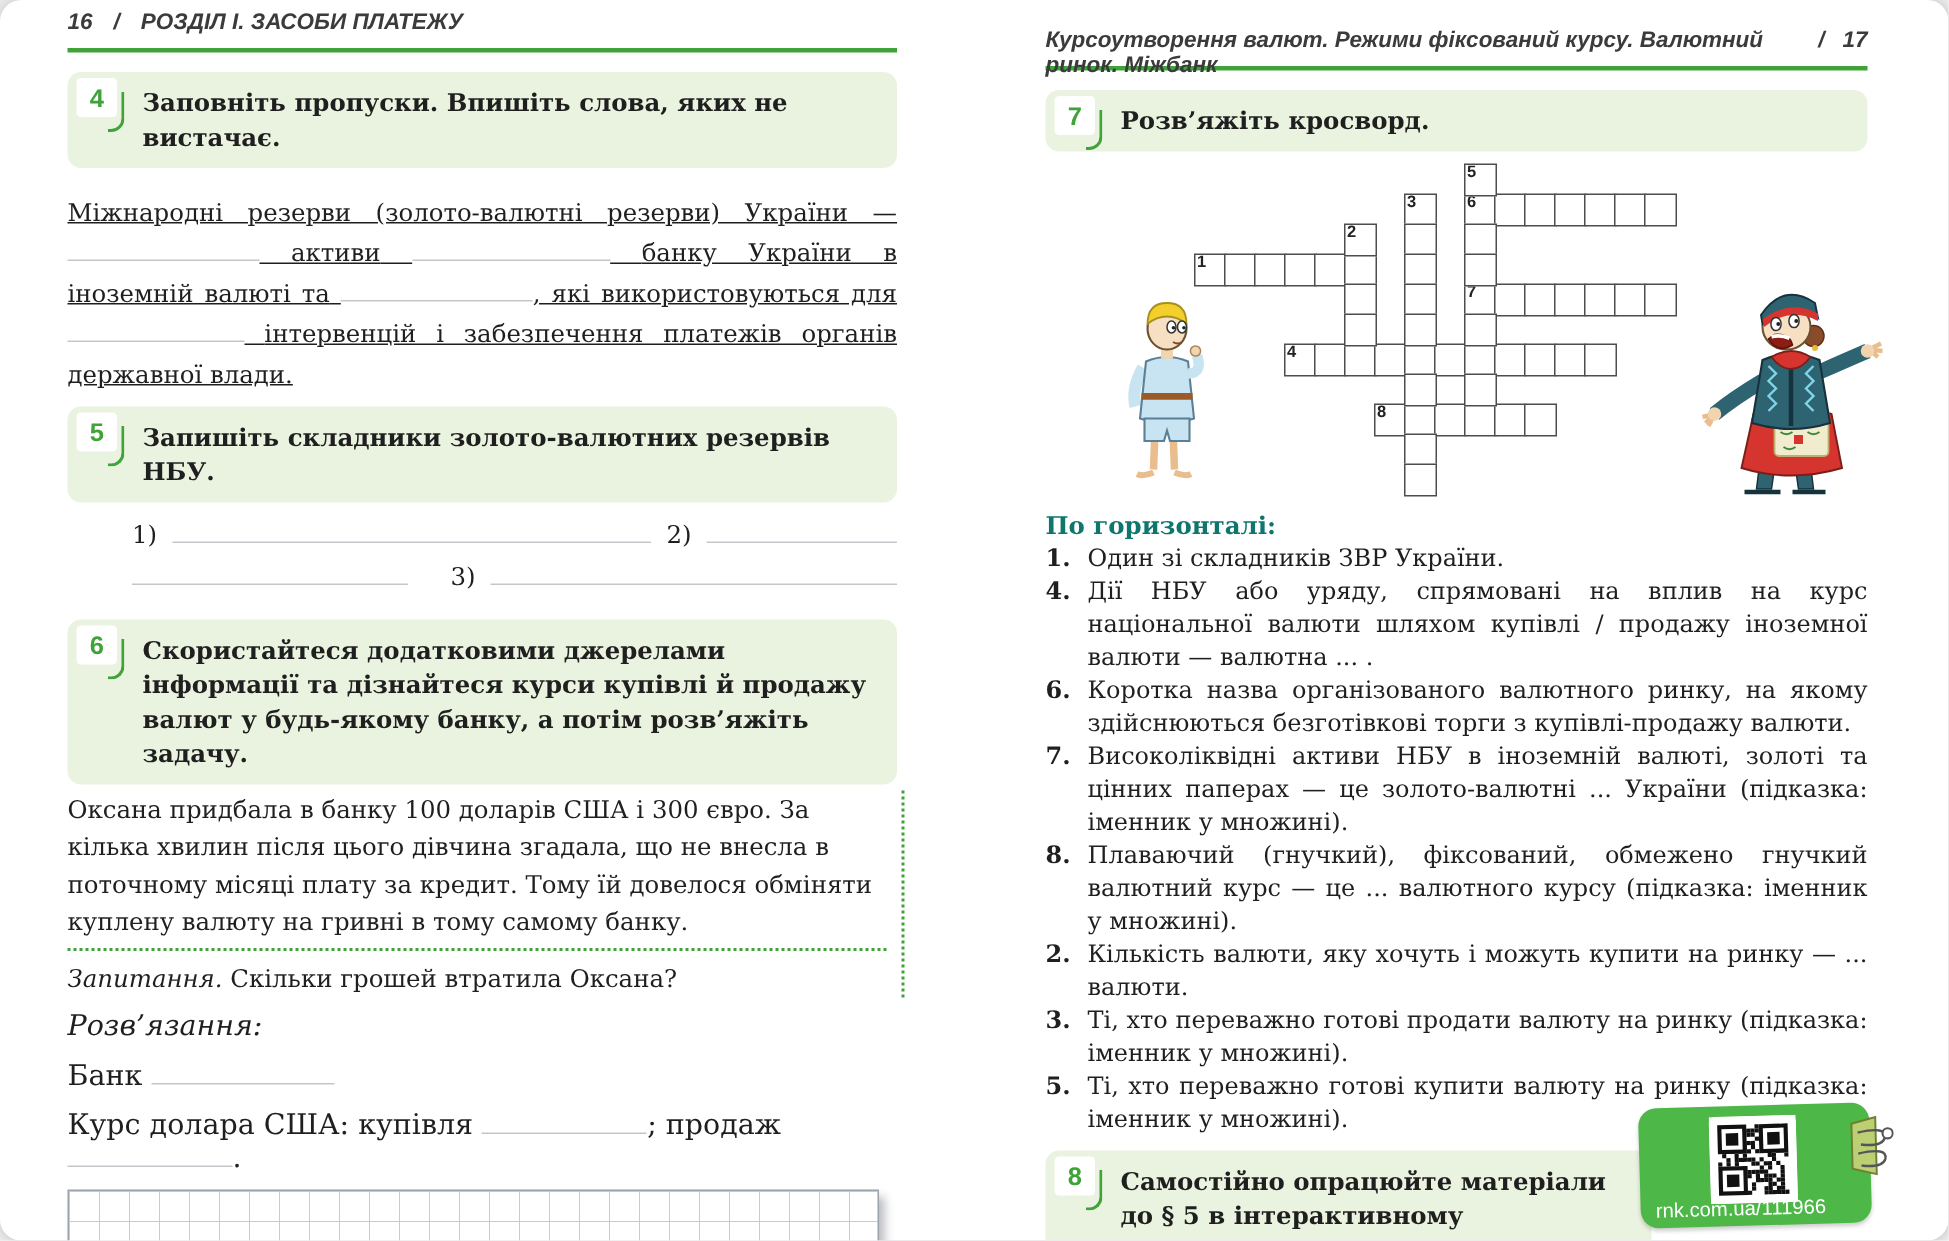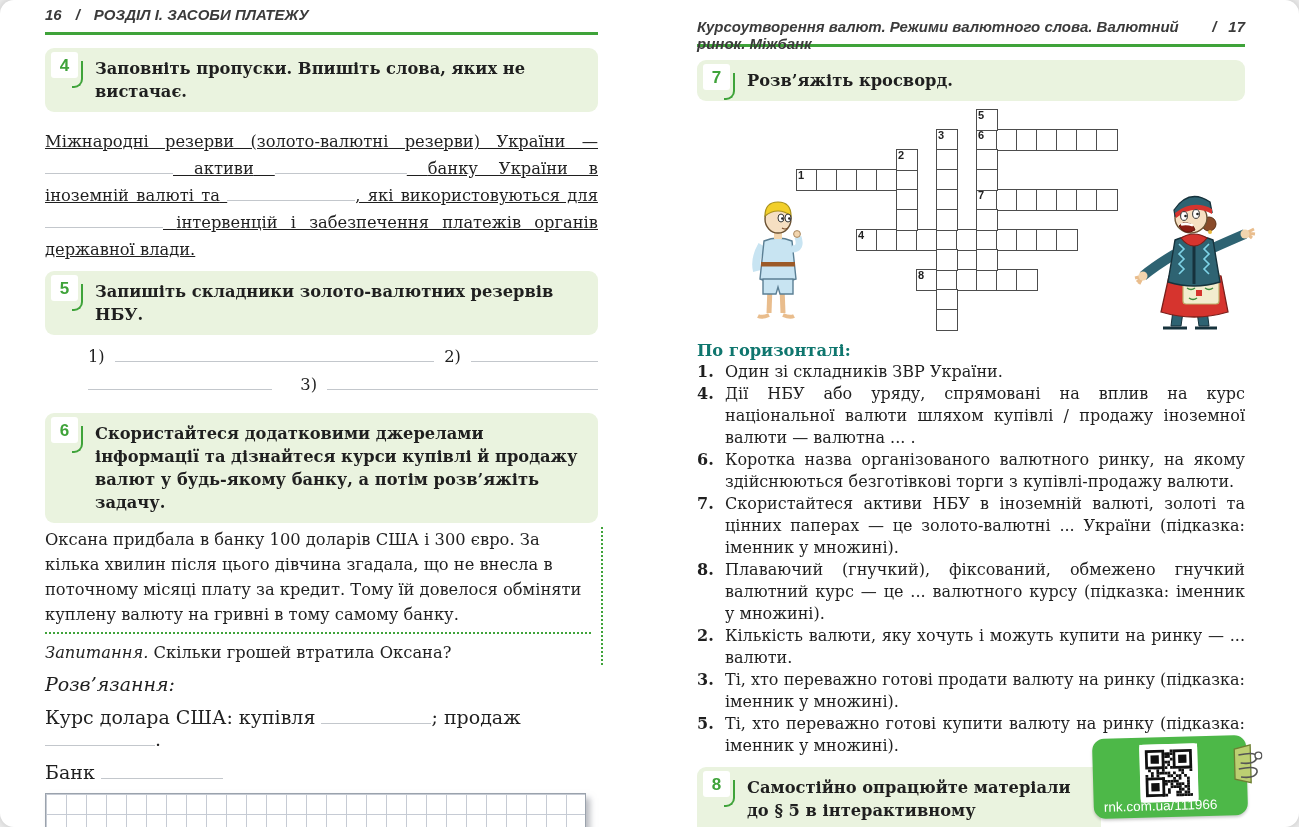--- a/index.html
+++ b/index.html
@@ -143,38 +143,38 @@
       <div class="dotline"></div>
       <p class="q-line">
         <span class="italic">Запитання.</span>
         <span>Скільки грошей втратила Оксана?</span>
       </p>
     </div>
 
     <p class="plain-line italic" style="margin-top:8px">Розв’язання:</p>
 
     <p class="plain-line">
+      <span>Банк</span>
+      <span class="blank" style="width:122px"></span>
+    </p>
+
+    <p class="plain-line">
       <span>Курс долара США: купівля</span>
       <span class="blank" style="width:110px"></span><span>; продаж</span>
       <span class="blank" style="width:110px"></span><span>.</span>
     </p>
 
-    <p class="plain-line">
-      <span>Банк</span>
-      <span class="blank" style="width:122px"></span>
-    </p>
-
 
     <div class="grid-paper"></div>
 
   </div>
 
   <div class="page page-right">
     <div class="running-head right">
-      <span>Курсоутворення валют. Режими валютного слова. Валютний ринок. Міжбанк</span>
+      <span>Курсоутворення валют. Режими фіксований курсу. Валютний ринок. Міжбанк</span>
       <span>/</span>
       <span>17</span>
     </div>
     <div class="green-rule"></div>
 
     <div class="task-box">
       <div class="badge">
         <span>7</span>
       </div>
       <span>Розв’яжіть кросворд.</span>
@@ -316,21 +316,21 @@
         <div class="clue">
           <span class="clue-num">4.</span>
           <span class="clue-text">Дії НБУ або уряду, спрямовані на вплив на курс національної валюти шляхом купівлі / продажу іноземної валюти — валютна ... .</span>
         </div>
         <div class="clue">
           <span class="clue-num">6.</span>
           <span class="clue-text">Коротка назва організованого валютного ринку, на якому здійснюються безготівкові торги з купівлі-продажу валюти.</span>
         </div>
         <div class="clue">
           <span class="clue-num">7.</span>
-          <span class="clue-text">Скористайтеся активи НБУ в іноземній валюті, золоті та цінних паперах — це золото-валютні ... України (підказка: іменник у множині).</span>
+          <span class="clue-text">Високоліквідні активи НБУ в іноземній валюті, золоті та цінних паперах — це золото-валютні ... України (підказка: іменник у множині).</span>
         </div>
         <div class="clue">
           <span class="clue-num">8.</span>
           <span class="clue-text">Плаваючий (гнучкий), фіксований, обмежено гнучкий валютний курс — це ... валютного курсу (підказка: іменник у множині).</span>
         </div>
       </div>
 
     <div id="down-clues">
         <div class="clue">
           <span class="clue-num">2.</span>

